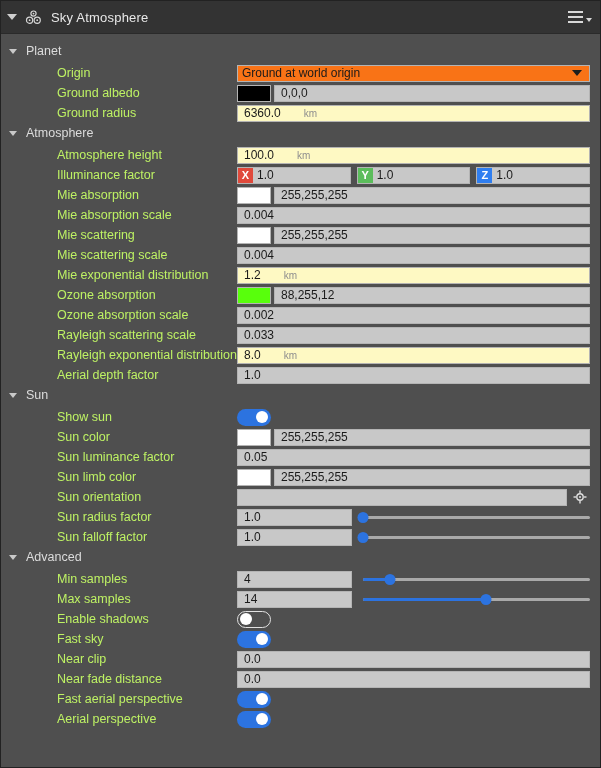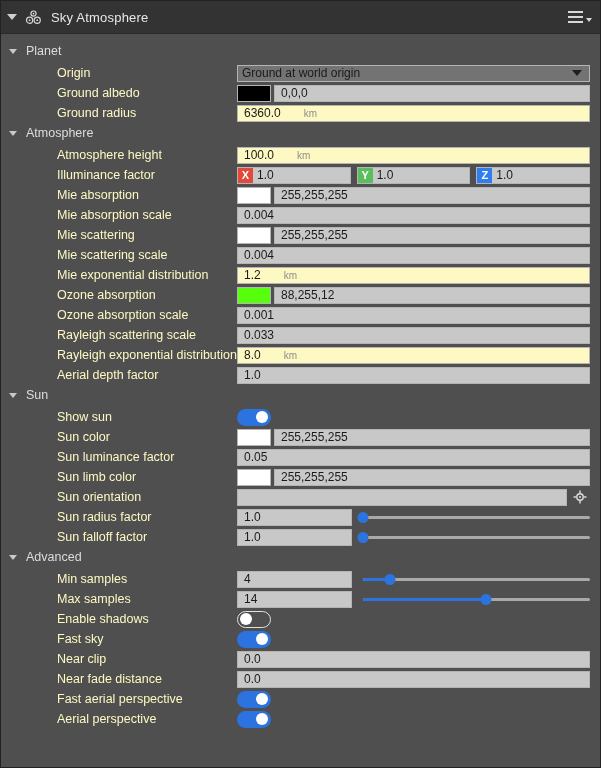--- a/index.html
+++ b/index.html
@@ -60,38 +60,38 @@
     margin-right: 9px;
   }
   .section-title { color: #dcdcdc; font-size: 12.5px; }
 
   .row {
     display: flex; align-items: center;
     height: 20px; margin-bottom: 0px; padding-left: 12px;
   }
   .row .lbl {
     width: 224px; flex: 0 0 224px;
-    color: #fef9c3; font-size: 12.5px;
+    color: #bef264; font-size: 12.5px;
     padding-left: 44px; white-space: nowrap; overflow: hidden;
   }
   .ctrl { flex: 1 1 auto; display: flex; align-items: center; height: 18px; padding-right: 10px; }
 
   
   .field {
     height: 17px; background: #c8c8c8; color: #1a1a1a;
     font-size: 12px; line-height: 17px;
     padding: 0 6px; border: 1px solid #b4b4b4;
     display: flex; align-items: center; overflow: hidden;
   }
   .field.grow { flex: 1 1 auto; }
   .field.dim { background: #fef9c3; }
   .unit { color: #8e8e8e; margin-left: 23px; font-size: 10px; }
 
   .dropdown {
-    height: 17px; flex: 1 1 auto; background: #737373;
+    height: 17px; flex: 1 1 auto; background: #f97316;
     border: 1px solid #b4b4b4; color: #1a1a1a; font-size: 12px;
     display: flex; align-items: center; padding: 0 4px;
     justify-content: space-between;
   }
   .dd-caret {
     width: 0; height: 0;
     border-left: 5px solid transparent;
     border-right: 5px solid transparent;
     border-top: 6px solid #1e1e1e;
     margin-right: 3px;
@@ -285,21 +285,21 @@
           <span class="swatch" style="background:#58ff0c"></span>
           <div class="field grow">
             <span>88,255,12</span>
           </div>
         </span>
       </div>
       <div class="row">
         <span class="lbl">Ozone absorption scale</span>
         <span class="ctrl">
           <div class="field grow">
-            <span>0.001</span>
+            <span>0.002</span>
           </div>
         </span>
       </div>
       <div class="row">
         <span class="lbl">Rayleigh scattering scale</span>
         <span class="ctrl">
           <div class="field grow">
             <span>0.033</span>
           </div>
         </span>

